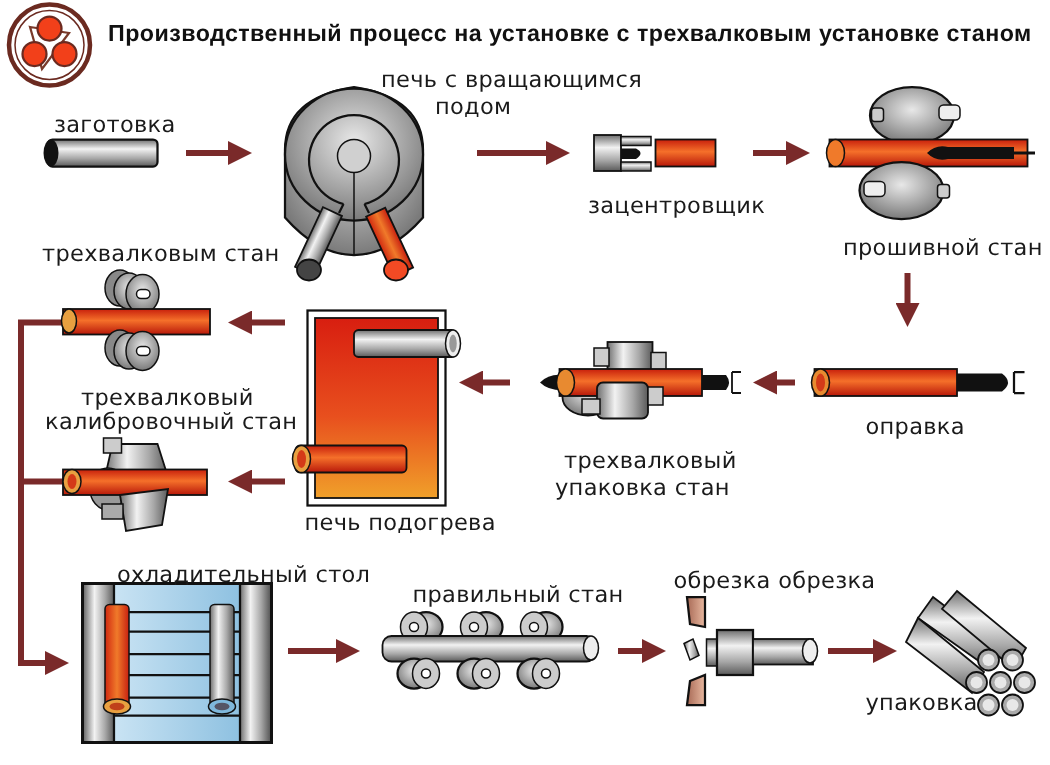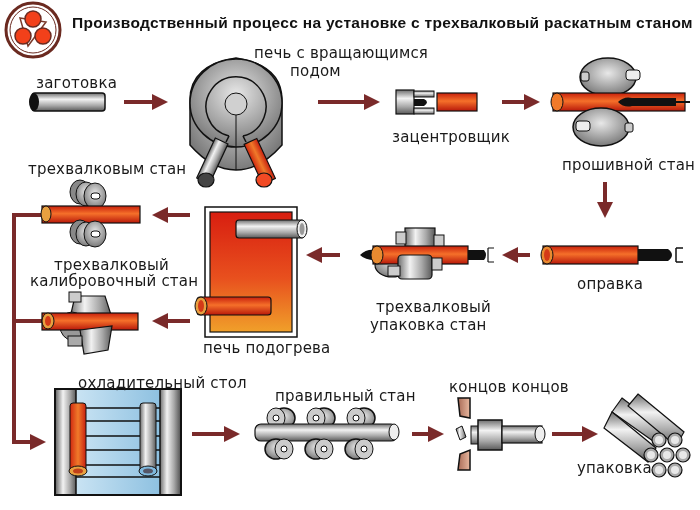--- a/index.html
+++ b/index.html
@@ -263,30 +263,30 @@
         <circle cx="675" cy="440" r="4"></circle>
       <circle cx="651" cy="455" r="4"></circle>
         <circle cx="667" cy="455" r="4"></circle>
         <circle cx="683" cy="455" r="4"></circle>
       <circle cx="659" cy="470" r="4"></circle>
         <circle cx="675" cy="470" r="4"></circle>
     </g>
   </g>
 </svg>
 
-<div class="title">Производственный процесс на установке с трехвалковый раскатным станом</div>
+<div class="title">Производственный процесс на установке с трехвалковым установке станом</div>
 
 <div class="lbl" style="left:36px; top:74px;">заготовка</div>
 <div class="lbl" style="left:254px; top:44px;">печь с вращающимся</div>
 <div class="lbl" style="left:290px; top:62px;">подом</div>
 <div class="lbl" style="left:392px; top:128px;">зацентровщик</div>
 <div class="lbl" style="left:562px; top:156px;">прошивной стан</div>
 <div class="lbl" style="left:577px; top:275px;">оправка</div>
 <div class="lbl" style="left:376px; top:298px;">трехвалковый</div>
 <div class="lbl" style="left:370px; top:316px;">упаковка стан</div>
 <div class="lbl" style="left:203px; top:339px;">печь подогрева</div>
 <div class="lbl" style="left:28px; top:160px;">трехвалковым стан</div>
 <div class="lbl" style="left:54px; top:256px;">трехвалковый</div>
 <div class="lbl" style="left:30px; top:272px;">калибровочный стан</div>
 <div class="lbl" style="left:53px; top:374px;margin-left:25px;">охладительный стол</div>
 <div class="lbl" style="left:275px; top:387px;">правильный стан</div>
-<div class="lbl" style="left:449px; top:378px;">концов концов</div>
+<div class="lbl" style="left:449px; top:378px;">обрезка обрезка</div>
 <div class="lbl" style="left:577px; top:459px;">упаковка</div>
 
 </body></html>

